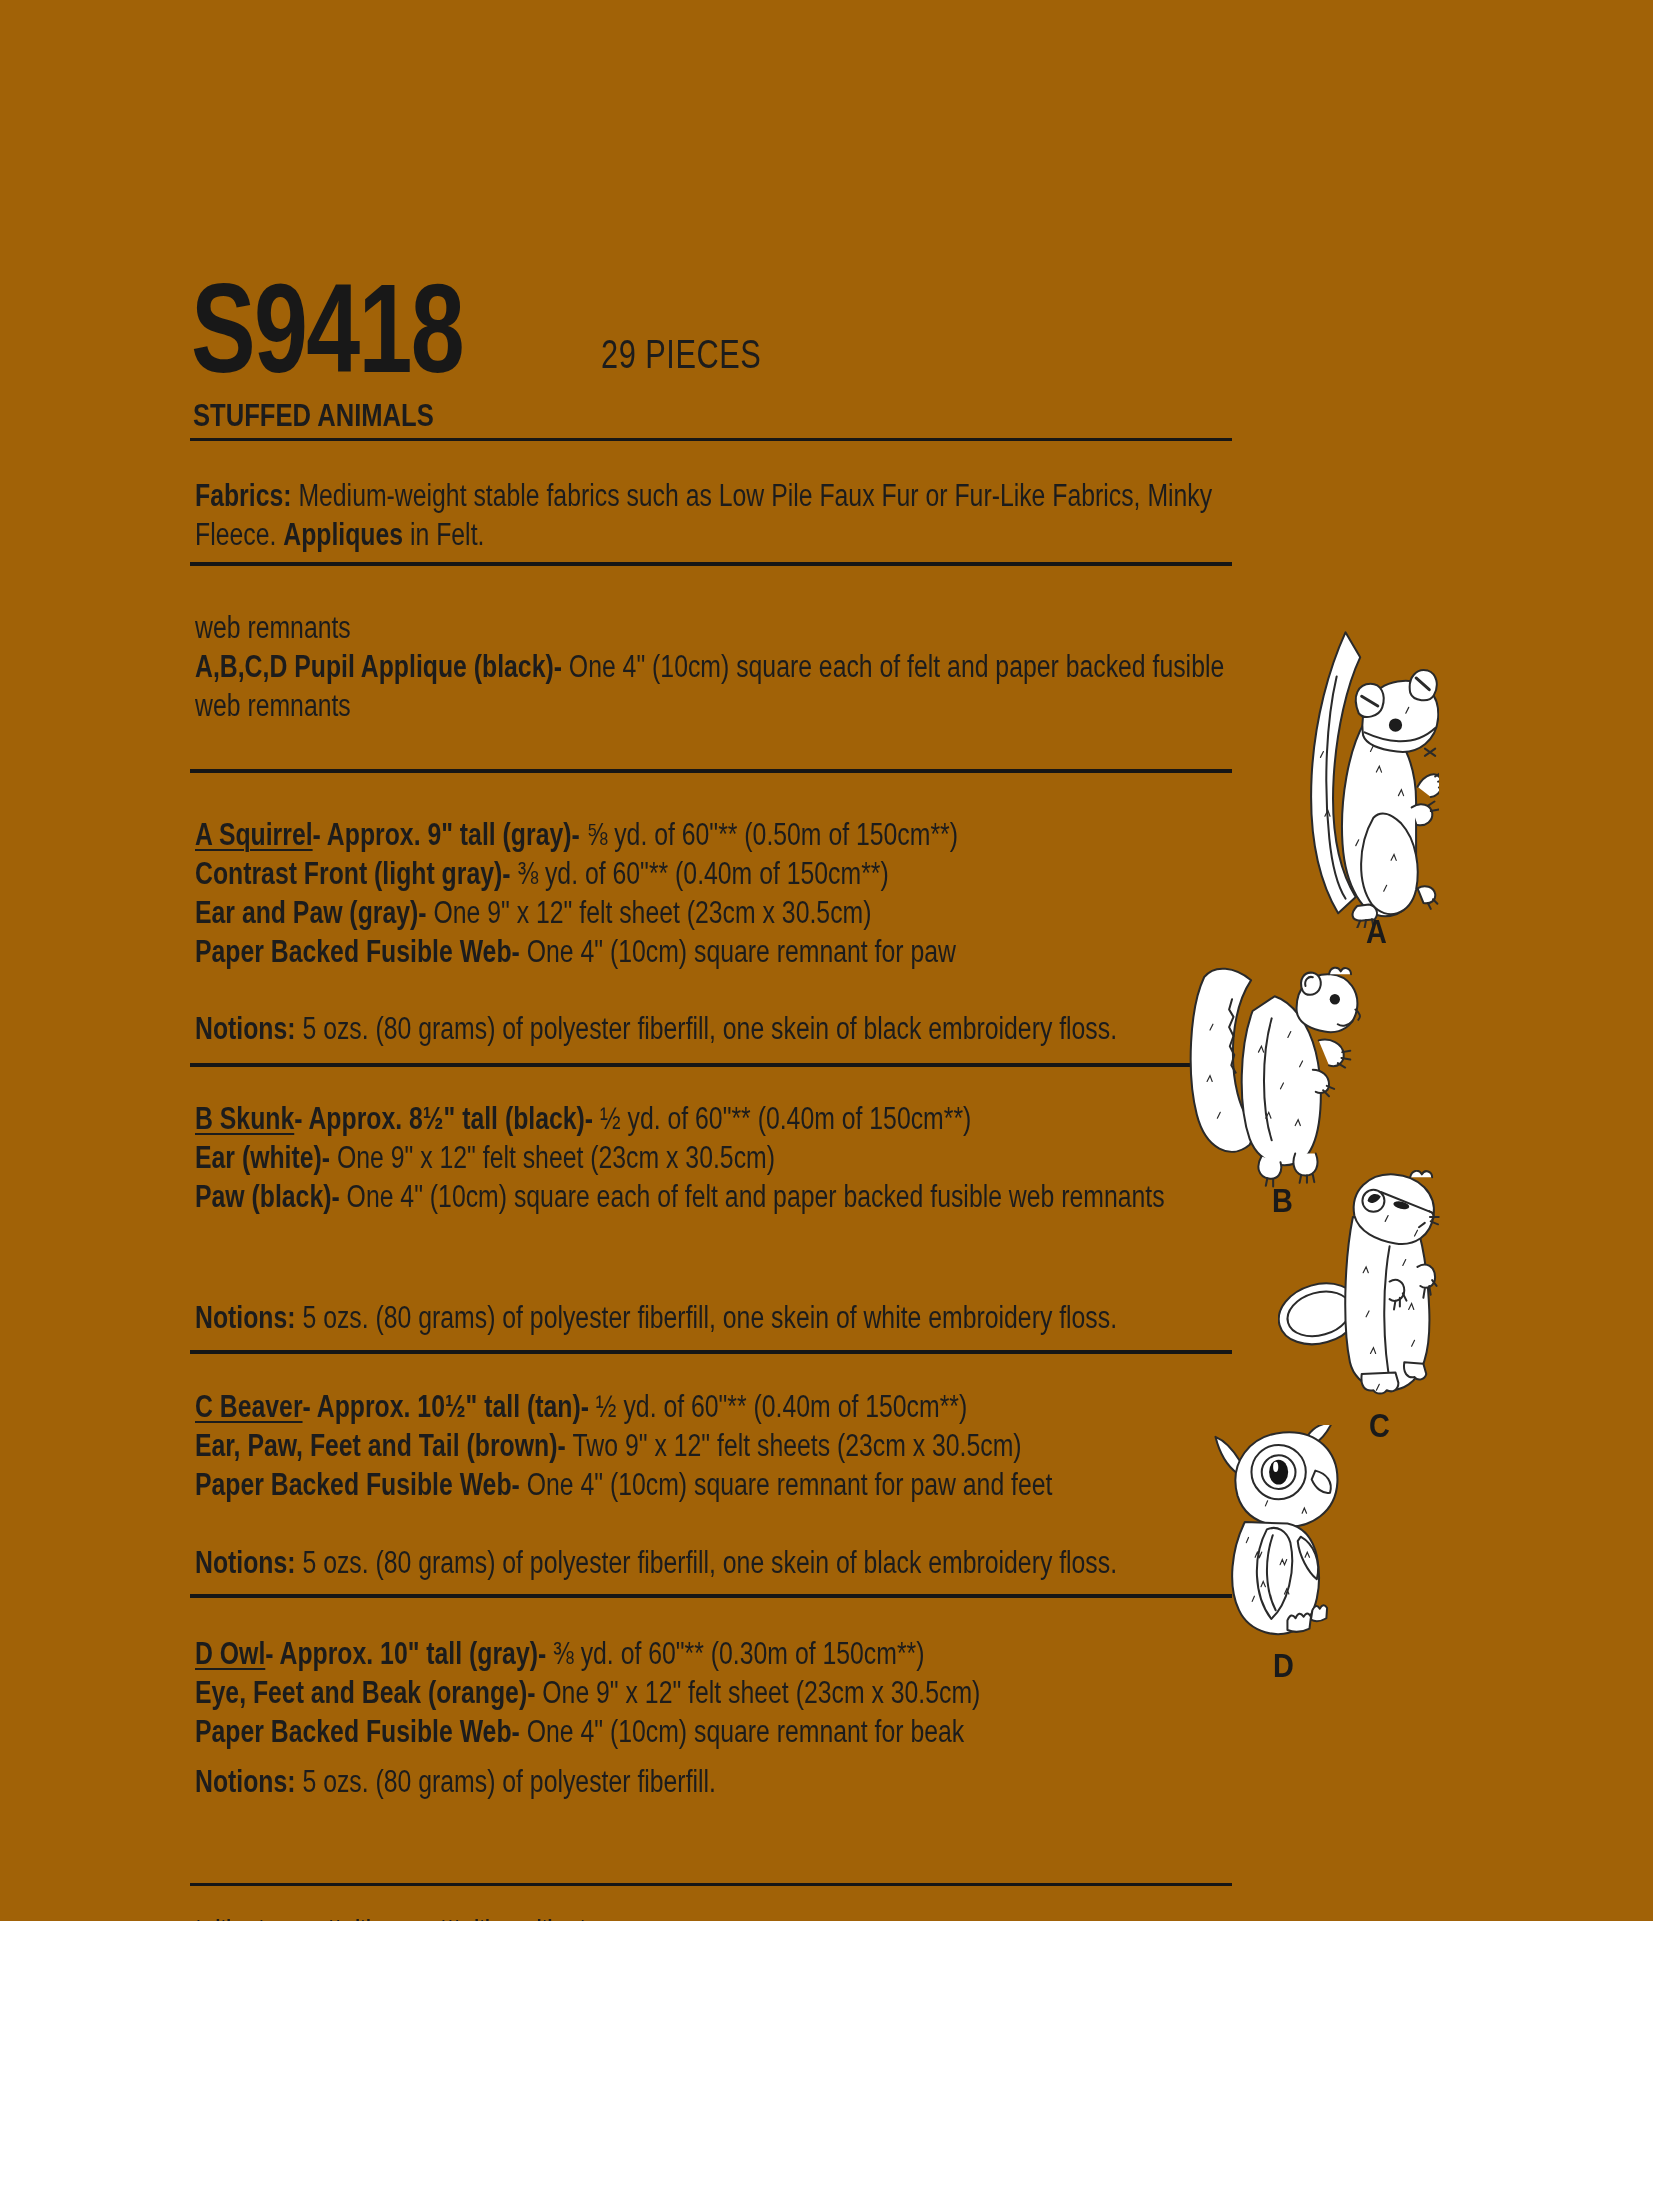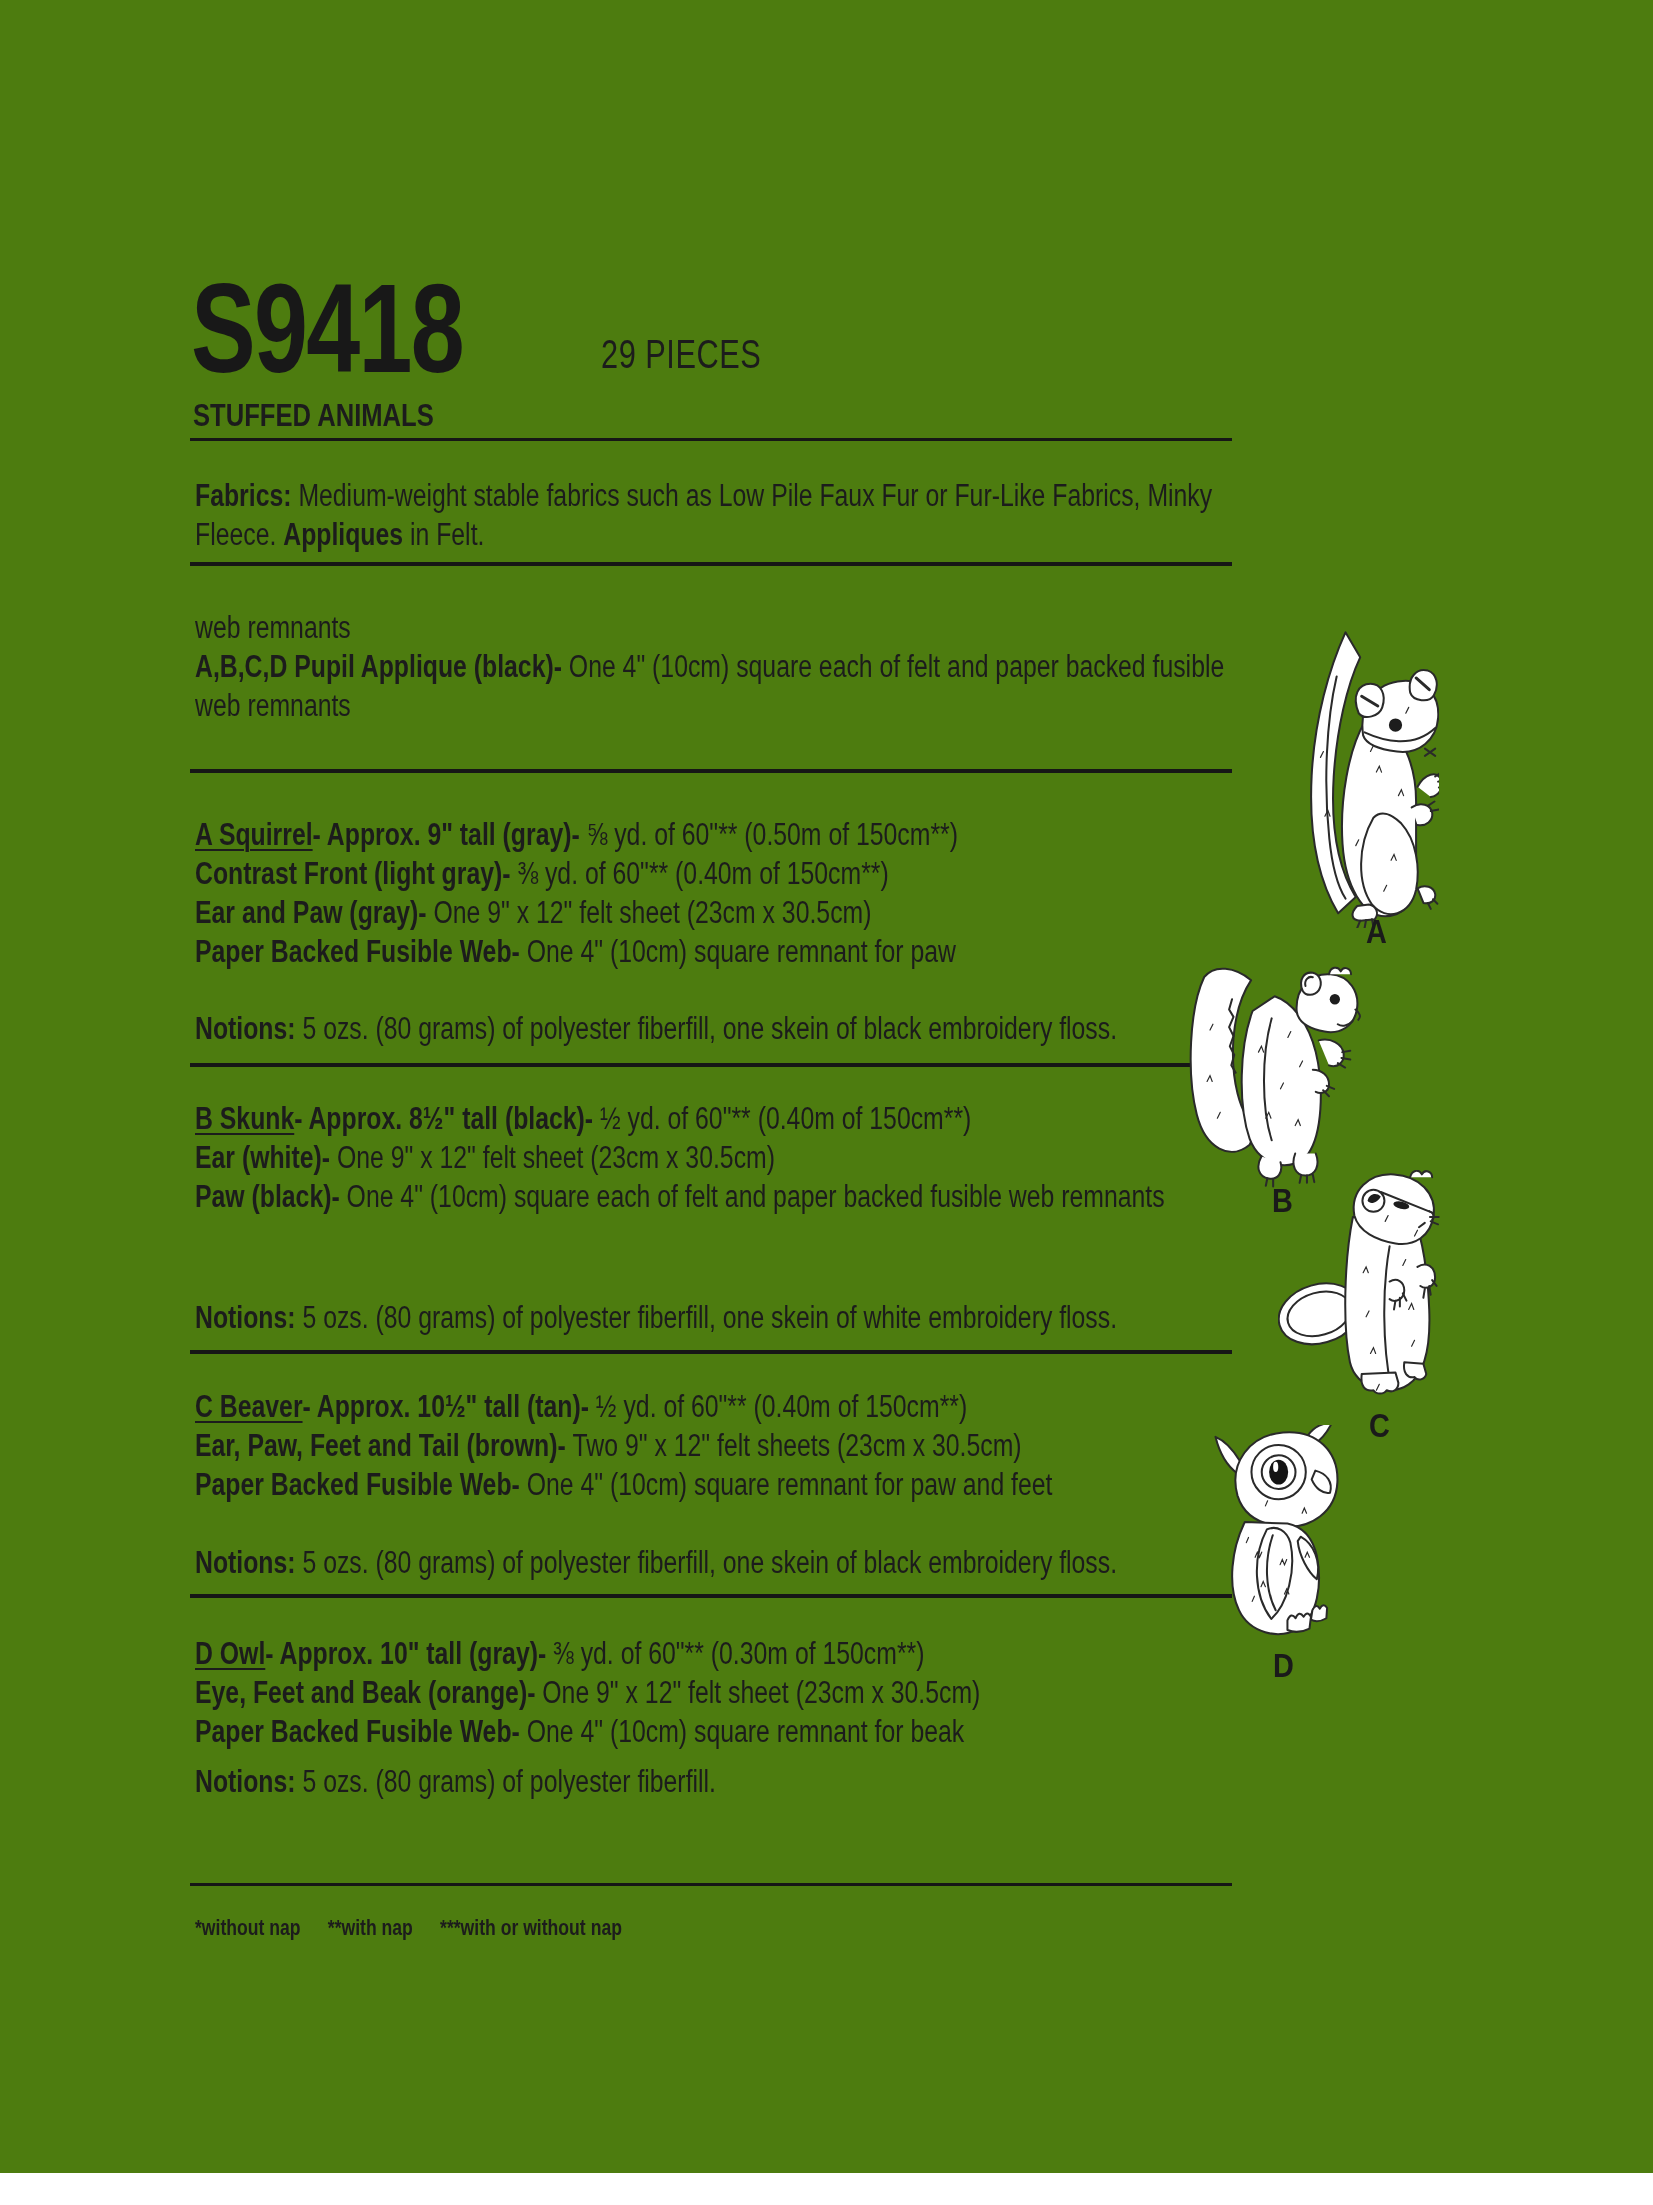--- a/index.html
+++ b/index.html
@@ -1,17 +1,17 @@
 <!DOCTYPE html>
 <html style="font-size:11.8px"><head>
 <meta charset="utf-8">
 <style>
   html,body{margin:0;padding:0;background:#ffffff;}
   .sheet{
-    position:relative;width:1654px;height:2173px;background:#4d7c0f;
+    position:relative;width:1654px;height:1921px;background:#a16207;
     font-family:"Liberation Sans",sans-serif;color:#1c1c1c;overflow:hidden;
   }
   
   .pattern-number{
     position:absolute;left:191px;top:266px;font-size:126px;line-height:126px;
     font-weight:bold;letter-spacing:-2.2px;transform:scaleX(0.77);transform-origin:0 0;
     color:#181818;white-space:nowrap;
   }
   .piece-count{
     position:absolute;left:601px;top:334px;font-size:41px;line-height:41px;

